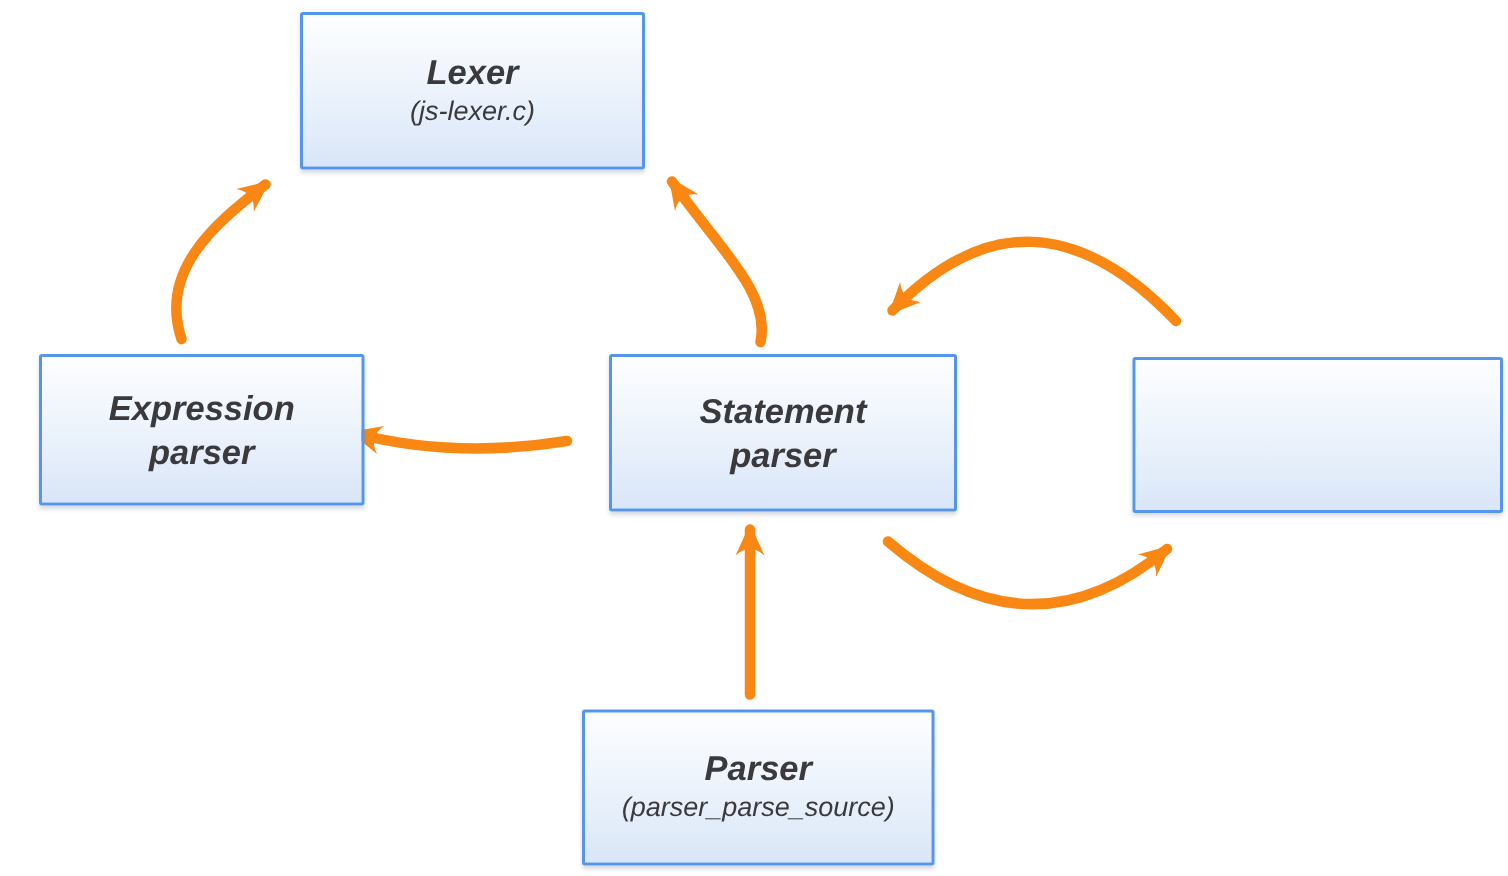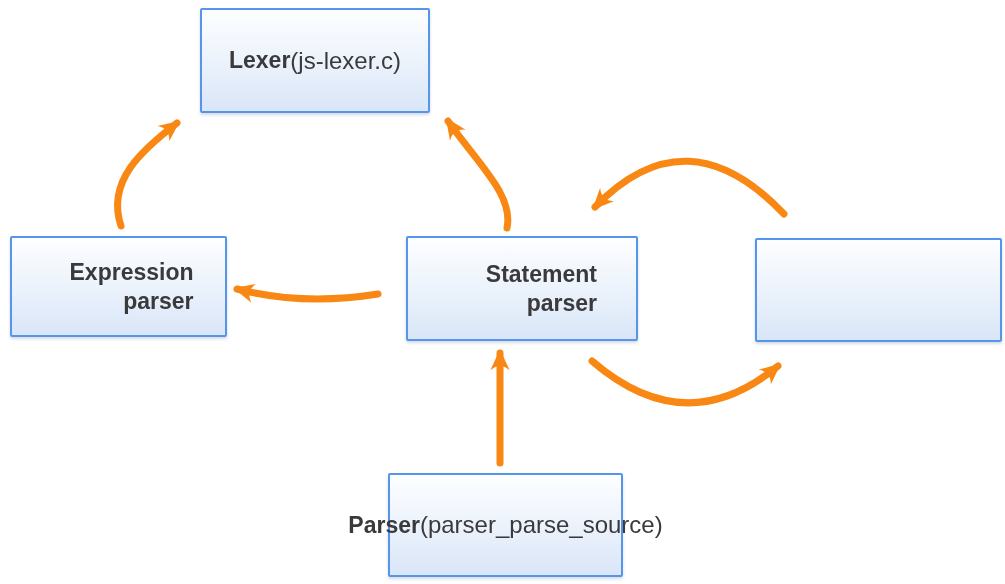--- a/index.html
+++ b/index.html
@@ -24,37 +24,38 @@
   }
   .edge {
     fill: none;
     stroke: var(--arrow);
     stroke-width: 7;
     stroke-linecap: round;
   }
   .node {
     position: absolute;
     display: flex;
-    flex-direction: row;
+    flex-direction: column;
     align-items: center;
     justify-content: center;
-    text-align: right;
+    text-align: center;
     border: 2px solid var(--node-border);
     border-radius: 2px;
     background: linear-gradient(180deg, #fdfeff 0%, #eef4fc 45%, #d9e6f8 100%);
     box-shadow: 0 2px 3px rgba(90, 110, 140, 0.25);
     color: var(--text);
+    font-style: italic;
   }
   .node .title {
     font-size: 23px;
     font-weight: bold;
     line-height: 1.22;
   }
   .node .subtitle {
-    font-size: 24px;
+    font-size: 18px;
     line-height: 1.4;
     white-space: nowrap;
   }
   .node.wrap-title .title { max-width: 150px; }
 </style>
 </head>
 <body>
 
 <div class="canvas">
 
@@ -76,21 +77,21 @@
     <path class="edge" marker-end="url(#ah)" d="M 592 361 Q 686 442 778 366"></path>
 
     <path class="edge" marker-end="url(#ah)" d="M 500 463 L 500 353"></path>
   </svg>
 
   <div class="node" style="left:200px; top:8px; width:230px; height:105px;">
     <div class="title">Lexer</div>
     <div class="subtitle">(js-lexer.c)</div>
   </div>
 
-  <div class="node wrap-title" style="left:10px; top:236px; width:217px; height:101px;">
+  <div class="node wrap-title" style="left:26px; top:236px; width:217px; height:101px;">
     <div class="title">Expression parser</div>
   </div>
 
   <div class="node wrap-title" style="left:386px; top:236px; width:232px; height:105px;margin-left:20px;">
     <div class="title">Statement parser</div>
   </div>
 
   <div class="node" style="left:755px; top:238px; width:247px; height:104px;">
   </div>
 

